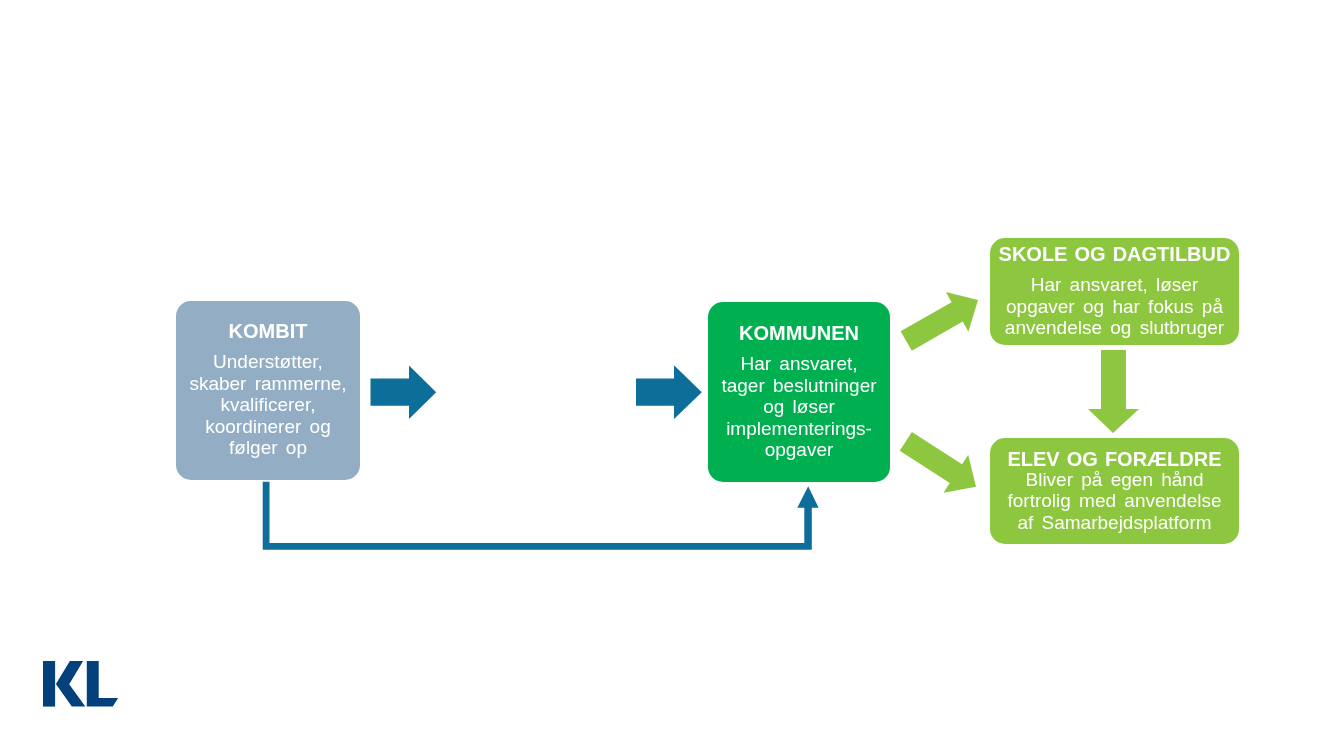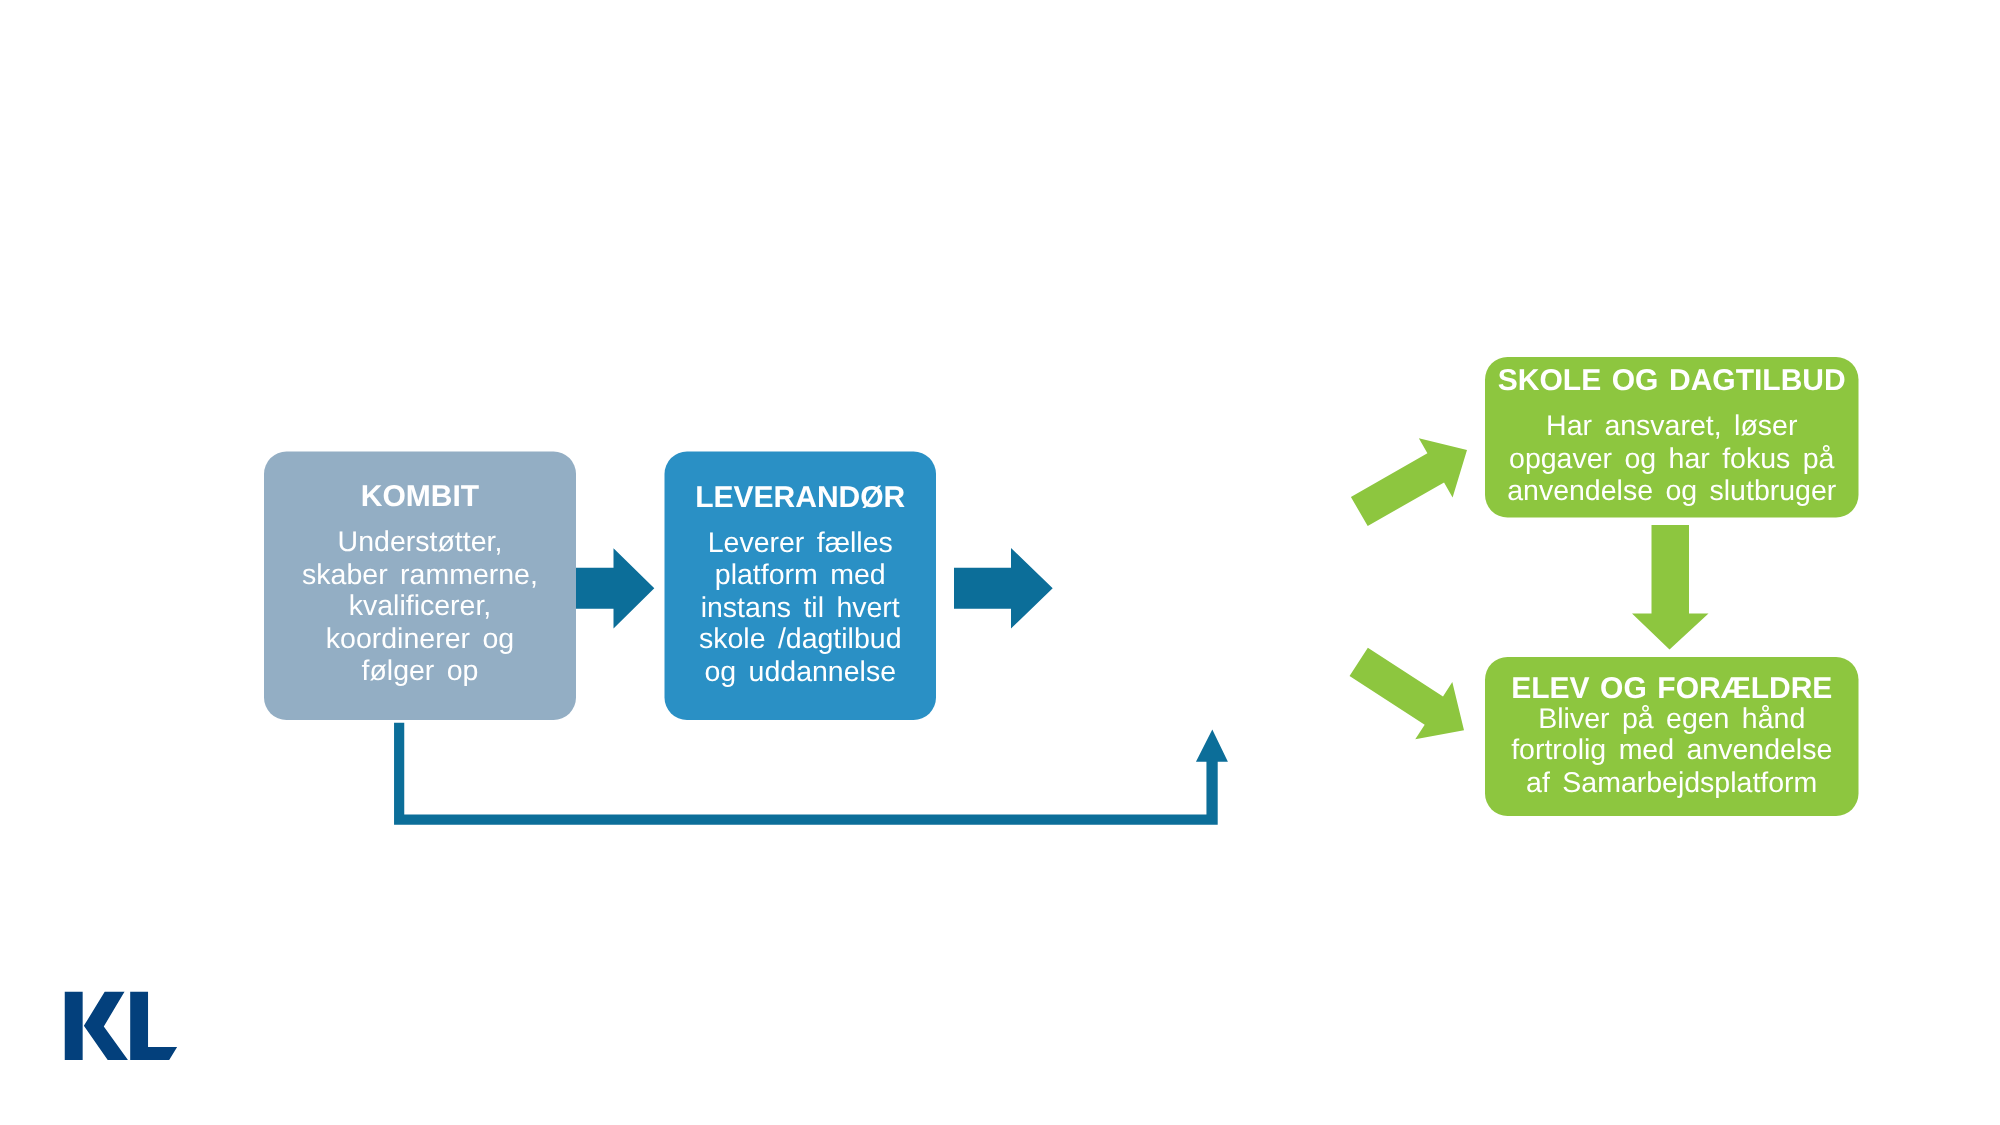--- a/index.html
+++ b/index.html
@@ -17,21 +17,21 @@
     box-sizing:border-box;
     border-radius:15px;
     color:#ffffff;
     text-align:center;
     display:flex;flex-direction:column;align-items:center;justify-content:center;
   }
   .node .ttl{font-weight:bold;font-size:20px;line-height:20px;word-spacing:1.5px;}
   .node .body{font-weight:normal;font-size:19px;line-height:21.5px;white-space:pre-line;word-spacing:3px;}
 
   
-  #n-kombit     {left:176px;top:300.5px;width:208px;height:179px;background:#93AEC4;}
+  #n-kombit     {left:176px;top:300.5px;width:184px;height:179px;background:#93AEC4;}
   #n-leverandor {left:443px;top:300.5px;width:181px;height:179.5px;background:#2A90C5;}
   #n-kommunen   {left:708px;top:301.5px;width:182px;height:180.5px;background:#00AF50;}
   #n-skole      {left:990px;top:237.5px;width:249px;height:107.5px;background:#8DC63F;}
   #n-elev       {left:990px;top:438px;width:249px;height:106px;background:#8DC63F;}
 
   #n-kombit .ttl,#n-leverandor .ttl,#n-kommunen .ttl,#n-skole .ttl{margin-bottom:10px;}
   #n-skole .body,#n-elev .body{line-height:21.2px;}
 
   svg.overlay{position:absolute;left:0;top:0;width:1333px;height:750px;}
   #kl-logo{position:absolute;left:43.2px;top:661.2px;width:76px;height:46.2px;}
@@ -52,29 +52,29 @@
 
   <div class="node" id="n-kombit" style="background: rgb(147, 174, 196);">
     <div class="ttl">KOMBIT</div>
     <div class="body">Understøtter,
 skaber rammerne,
 kvalificerer,
 koordinerer og
 følger op</div>
   </div>
 
-  <div class="node" id="n-leverandor" style="background: rgb(42, 144, 197);">
-    <div class="ttl">LEVERANDØR</div>
-    <div class="body">Leverer fælles
-platform med
-instans til hvert
-skole /dagtilbud
-og uddannelse</div>
+
+  <div class="node" id="n-kommunen" style="background: rgb(0, 175, 80);">
+    <div class="ttl">KOMMUNEN</div>
+    <div class="body">Har ansvaret,
+tager beslutninger
+og løser
+implementerings-
+opgaver</div>
   </div>
-
 
   <div class="node" id="n-elev" style="background: rgb(141, 198, 63);">
     <div class="ttl">ELEV OG FORÆLDRE</div>
     <div class="body">Bliver på egen hånd
 fortrolig med anvendelse
 af Samarbejdsplatform</div>
   </div>
 
   <div class="node" id="n-skole" style="background: rgb(141, 198, 63);">
     <div class="ttl">SKOLE OG DAGTILBUD</div>

